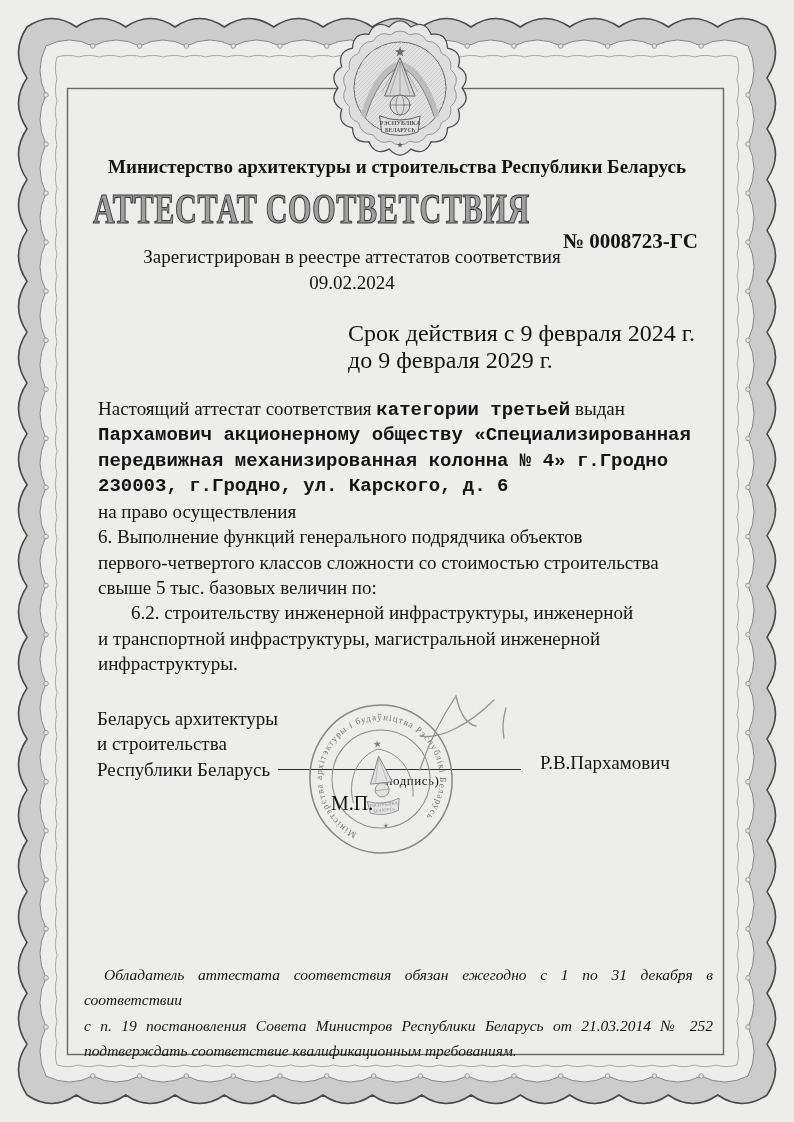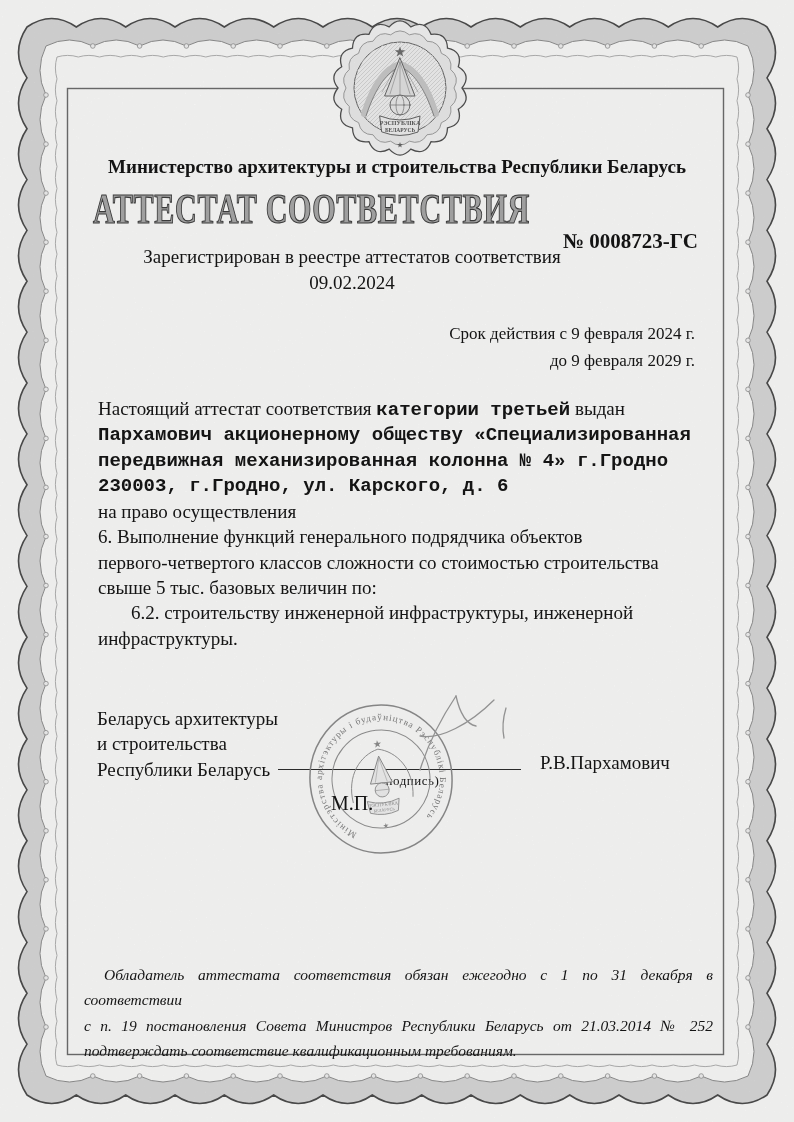--- a/index.html
+++ b/index.html
@@ -7,21 +7,21 @@
         font-family:"Liberation Serif",serif;color:#161616;overflow:hidden;}
   .abs{position:absolute;}
   .border-svg{left:0;top:0;z-index:0;}
   .emblem-svg{left:320px;top:8px;z-index:2;}
   .ministry{left:0;right:0;top:156px;text-align:center;font-weight:bold;font-size:19px;z-index:2;}
   .title{left:93px;top:186px;font-weight:bold;font-size:43px;line-height:46px;color:#a9a9a9;
          -webkit-text-stroke:1.2px #3f3f3f;transform:scaleX(.70);transform-origin:0 0;
          letter-spacing:1px;white-space:nowrap;z-index:2;}
   .certno{right:96px;top:192px;font-weight:bold;font-size:21px;z-index:2;margin-top:37px;}
   .regblock{left:67px;top:244px;width:570px;text-align:center;font-size:19px;line-height:26px;z-index:2;}
-  .validity{right:99px;top:320px;text-align:right;font-size:17px;line-height:27px;z-index:2;}
+  .validity{right:99px;top:320px;font-size:24px;line-height:27px;z-index:2;}
   .bodytext{left:98px;top:396px;width:606px;font-size:19px;line-height:25.3px;z-index:2;}
   .bodytext .bl{white-space:nowrap;}
   .bold{font-weight:bold;font-family:Liberation Mono, monospace;}
   .sub-indent{text-indent:33px;}
   .minister{left:97px;top:706px;font-size:19px;line-height:25.3px;z-index:2;}
   .signer{left:540px;top:752px;font-size:19px;z-index:2;}
   .sigline{left:278px;top:769px;width:243px;height:0;border-top:1.7px solid #2e2e2e;z-index:1;}
   .sigcaption{left:366px;top:773px;width:88px;text-align:center;font-size:13px;letter-spacing:.5px;z-index:2;}
   .stamp-svg{left:270px;top:680px;z-index:3;}
   .mp{left:331px;top:792px;font-size:20px;z-index:4;}
@@ -166,20 +166,21 @@
   <div class="abs bodytext">
     <div class="bl"><span>Настоящий аттестат соответствия </span><span class="bold">категории третьей</span><span> выдан</span></div>
     <div class="bl bold">Пархамович акционерному обществу «Специализированная</div>
     <div class="bl bold">передвижная механизированная колонна № 4» г.Гродно</div>
     <div class="bl bold">230003, г.Гродно, ул. Карского, д. 6</div>
     <div class="bl">на право осуществления</div>
     <div class="bl">6. Выполнение функций генерального подрядчика объектов</div>
     <div class="bl">первого-четвертого классов сложности со стоимостью строительства</div>
     <div class="bl">свыше 5 тыс. базовых величин по:</div>
     <div class="bl sub-indent">6.2. строительству инженерной инфраструктуры, инженерной</div>
+    <div class="bl">и транспортной инфраструктуры, магистральной инженерной</div>
     <div class="bl">инфраструктуры.</div>
   </div>
 
   <div class="abs minister">
     <div>Беларусь архитектуры</div>
     <div>и строительства</div>
     <div>Республики Беларусь</div>
   </div>
 
   <div class="abs sigline"></div>

